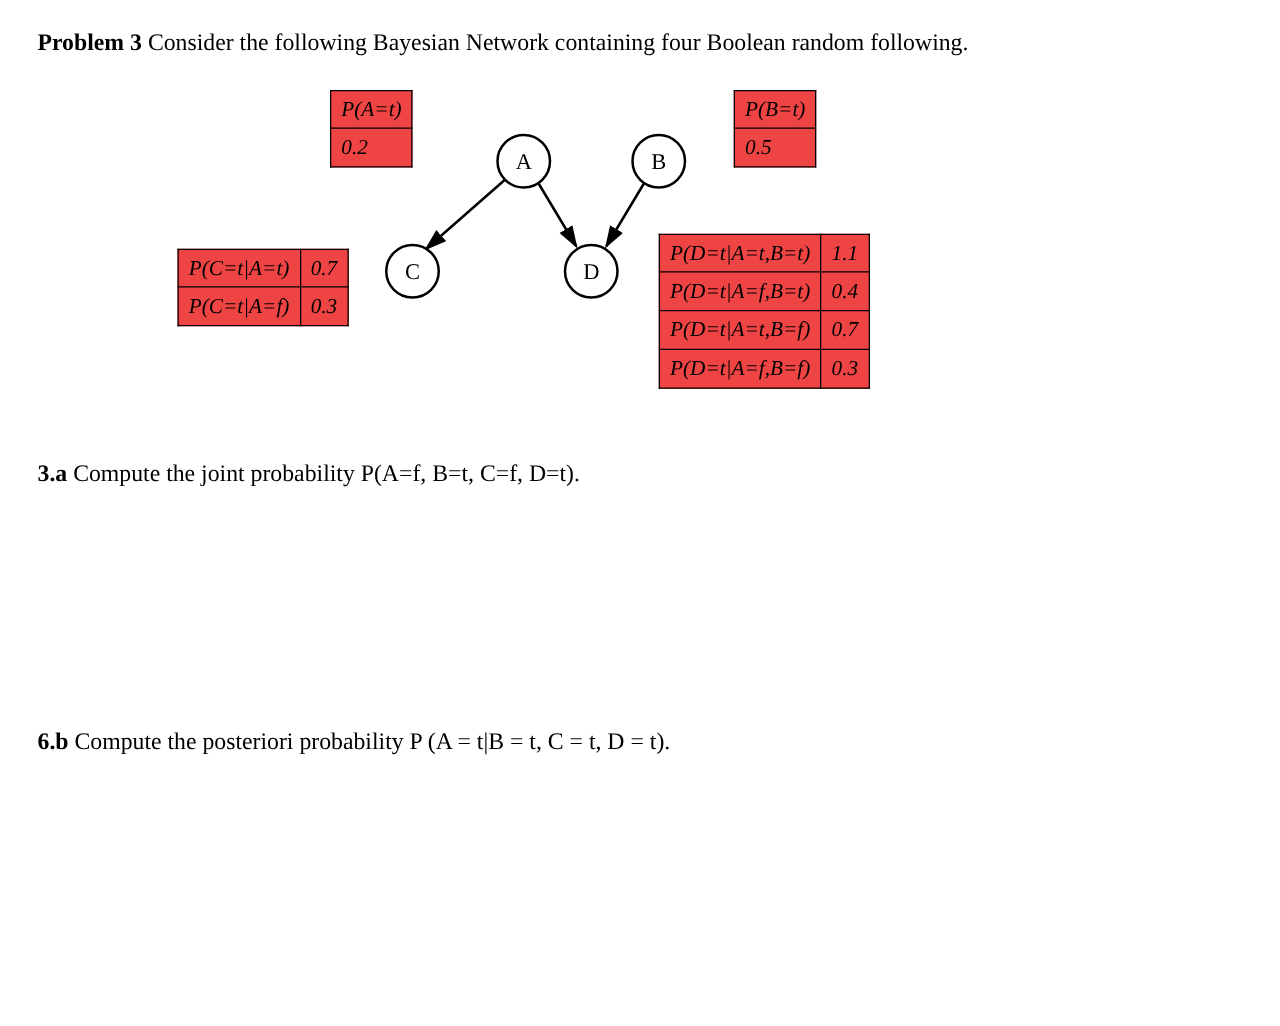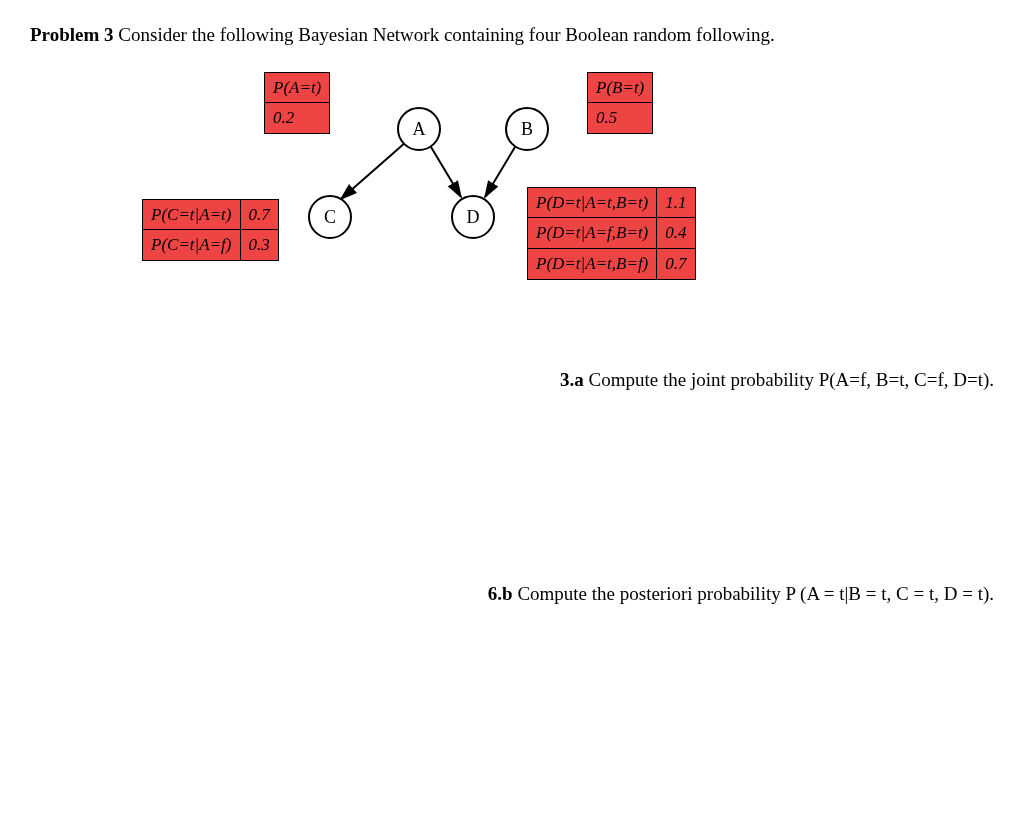--- a/index.html
+++ b/index.html
@@ -47,21 +47,21 @@
       text-align: left;
       white-space: nowrap;
     }
     svg.edges {
       position: absolute;
       left: 0; top: 0;
       width: 780px;
       height: 260px;
       z-index: 1;
     }
-    .question { margin-top: 8px; text-align: right; }
+    .question { margin-top: 8px; }
     .q-gap { height: 180px; }
   </style>
 </head>
 <body>
 
 <div class="problem-title">
   <span class="bold">Problem 3</span><span> Consider the following Bayesian Network containing four Boolean random following.</span>
 </div>
 
 <div class="graph-area">
@@ -127,20 +127,24 @@
       <td>1.1</td>
     </tr>
     <tr>
       <td>P(D=t|A=f,B=t)</td>
       <td>0.4</td>
     </tr>
     <tr>
       <td>P(D=t|A=t,B=f)</td>
       <td>0.7</td>
     </tr>
+    <tr>
+      <td>P(D=t|A=f,B=f)</td>
+      <td>0.3</td>
+    </tr>
   </tbody>
     </table>
 
 </div>
 
 <div class="question">
   <span class="bold">3.a</span><span> Compute the joint probability P(A=f, B=t, C=f, D=t).</span>
 </div>
 
 <div class="q-gap"></div>

